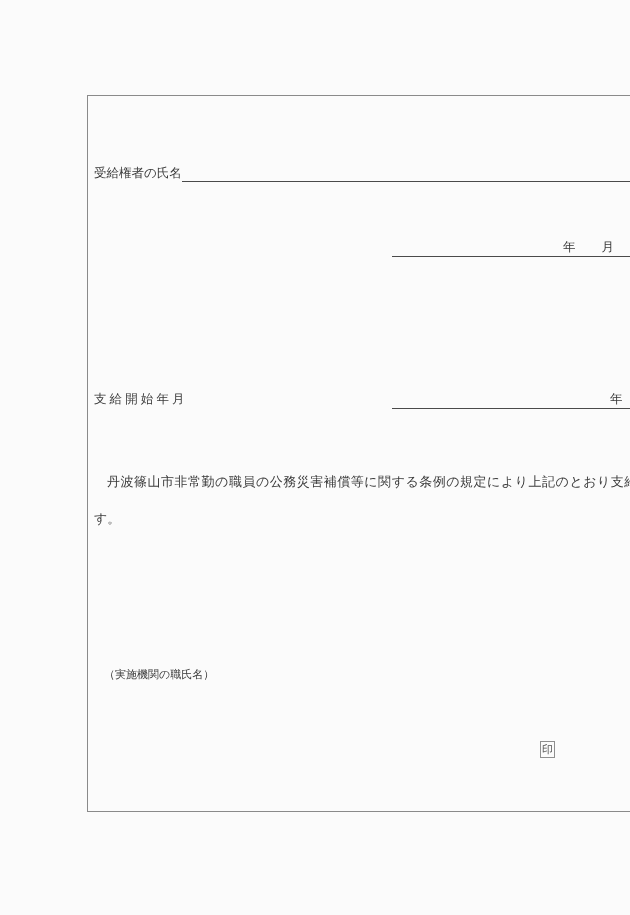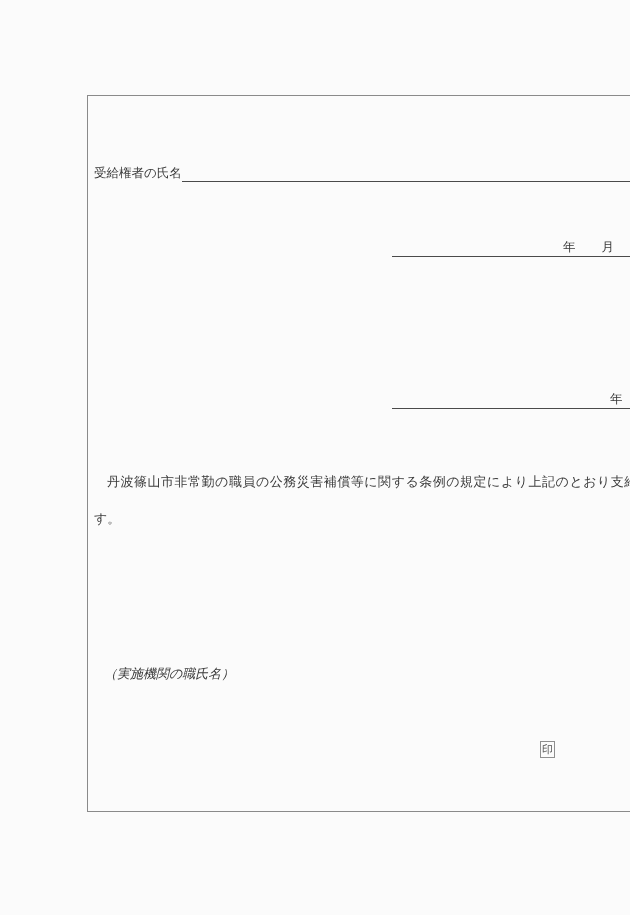--- a/index.html
+++ b/index.html
@@ -90,24 +90,23 @@
     font-size: 13px;
     line-height: 37px;
     text-indent: 13px;
     text-align: justify;
     text-justify: inter-character;
   }
 
   
   .sign-line {
     position: absolute;
-    font-size: 13px;
+    font-size: 11px;
     line-height: 16px;
     white-space: nowrap;
-    font-style: italic;
   }
 
   
   .seal-box {
     position: absolute;
     width: 15px;
     height: 17px;
     border: 1px solid #8f8f8f;
     box-sizing: border-box;
     font-size: 11px;
@@ -130,20 +129,23 @@
     <div class="date-row" style="top:140px; left:304px; right:10px;">
       <span class="fill"></span>
       <span class="date-unit">年</span>
       <span class="gap-md"></span>
       <span class="date-unit">月</span>
       <span class="gap-sm"></span>
       <span class="date-unit">日生</span>
     </div>
 
 
+    <div class="field-row" style="top:292px; right:auto; width:140px;">
+      <span class="field-label spread">支給開始年月</span>
+    </div>
     <div class="date-row" style="top:292px; left:304px; right:10px;">
       <span class="fill"></span>
       <span class="date-unit">年</span>
       <span class="gap-md"></span>
       <span class="date-unit">月</span>
     </div>
 
     <div class="body-para" style="top:367px;">丹波篠山市非常勤の職員の公務災害補償等に関する条例の規定により上記のとおり支給します。</div>
 
     <div class="sign-line" style="left:16px; top:570px;">（実施機関の職氏名）</div>

